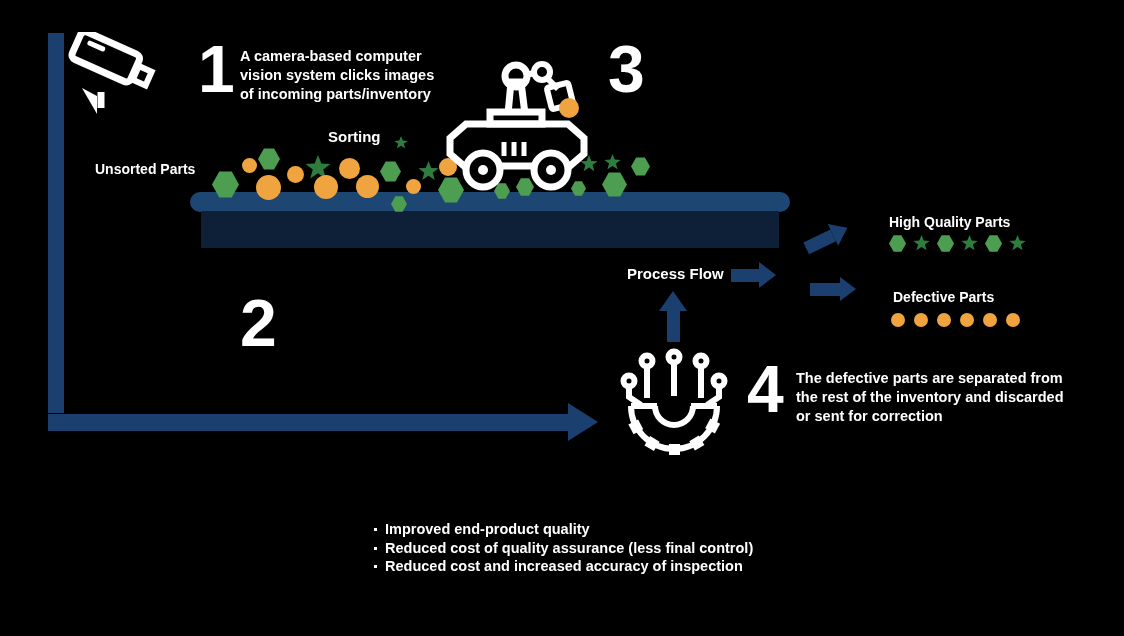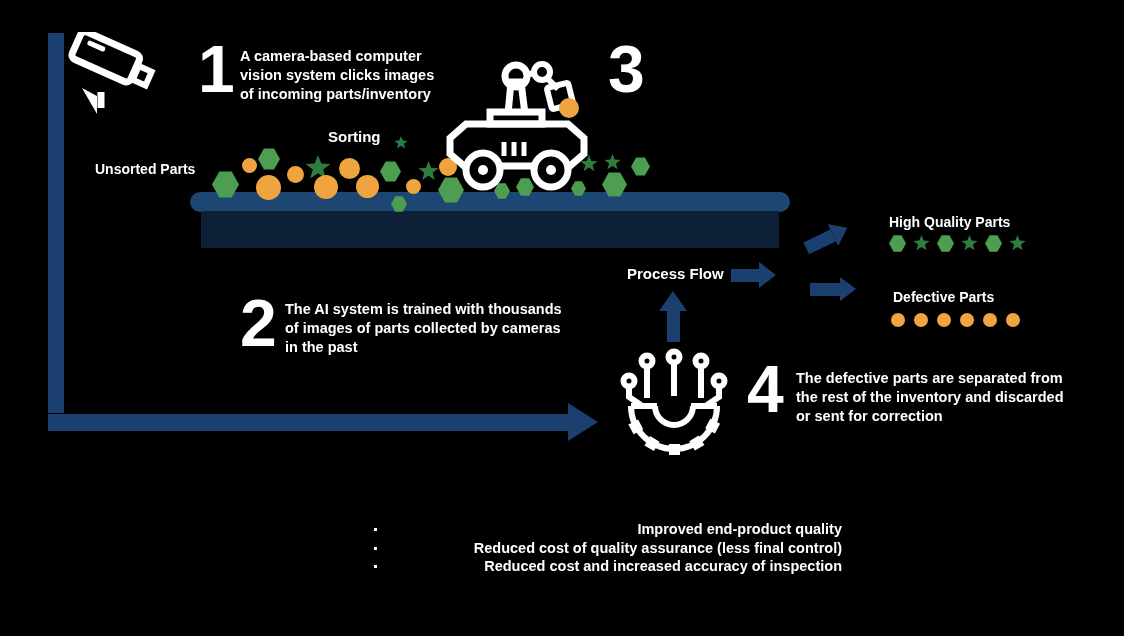--- a/index.html
+++ b/index.html
@@ -41,21 +41,21 @@
   #pf-right .head{border-top:13px solid transparent;border-bottom:13px solid transparent;border-left:17px solid var(--navy);}
   #pf-up .head{border-left:14px solid transparent;border-right:14px solid transparent;border-bottom:20px solid var(--navy);}
   #pf-up .shaft{width:13px;height:31px;}
   #out-diag,#out-straight{}
   #out-diag .shaft,#out-straight .shaft{width:30px;height:13px;}
   #out-diag .head,#out-straight .head{border-top:12px solid transparent;border-bottom:12px solid transparent;border-left:16px solid var(--navy);}
   
   #benefits-banner{left:358px;top:478px;width:492px;height:34px;background:var(--navy);
      display:flex;align-items:center;justify-content:center;font-size:16px;font-weight:700;}
   #benefits-list{left:372px;top:520px;width:470px;list-style:none;margin:0;padding:0;}
-  #benefits-list li{position:relative;padding-left:13px;font-size:14.5px;font-weight:600;line-height:18.5px;text-align:right;}
+  #benefits-list li{position:relative;padding-left:13px;font-size:14.5px;font-weight:600;line-height:18.5px;}
   #benefits-list li::before{content:"";position:absolute;left:2px;top:8px;width:3px;height:3px;background:var(--white);}
   #source-note{left:45px;top:580px;font-size:11.5px;font-weight:600;}
 </style>
 </head>
 <body>
 
 <div id="stage">
 
   <div class="abs" id="l-vbar"></div>
   <div class="arrow" id="l-harrow">
@@ -163,23 +163,20 @@
   <div class="row-shapes" id="def-shapes" style="left:891px;top:313px;gap:9px">
       <div class="shape circle tone-orange" style="width: 14px; height: 14px;"></div>
       <div class="shape circle tone-orange" style="width: 14px; height: 14px;"></div>
       <div class="shape circle tone-orange" style="width: 14px; height: 14px;"></div>
       <div class="shape circle tone-orange" style="width: 14px; height: 14px;"></div>
       <div class="shape circle tone-orange" style="width: 14px; height: 14px;"></div>
       <div class="shape circle tone-orange" style="width: 14px; height: 14px;"></div>
     </div>
 
   <div class="abs step-number" style="left:240px;top:296px">2</div>
-  <div class="abs step-text" style="left:285px;top:300px;width:300px">The AI system is trained with thousands
-of images of parts collected by cameras
-in the past</div>
 
   <svg class="abs" style="left:617px;top:348px" width="114" height="108" viewBox="0 0 114 108">
     <g stroke="#fff" stroke-width="6" fill="none">
       <circle cx="30" cy="13" r="5.5"></circle>
         <line x1="30" y1="19" x2="30" y2="50"></line>
       <circle cx="57" cy="9" r="5.5"></circle>
         <line x1="57" y1="15" x2="57" y2="48"></line>
       <circle cx="84" cy="13" r="5.5"></circle>
         <line x1="84" y1="19" x2="84" y2="50"></line>
       <circle cx="12" cy="33" r="5.5"></circle>

